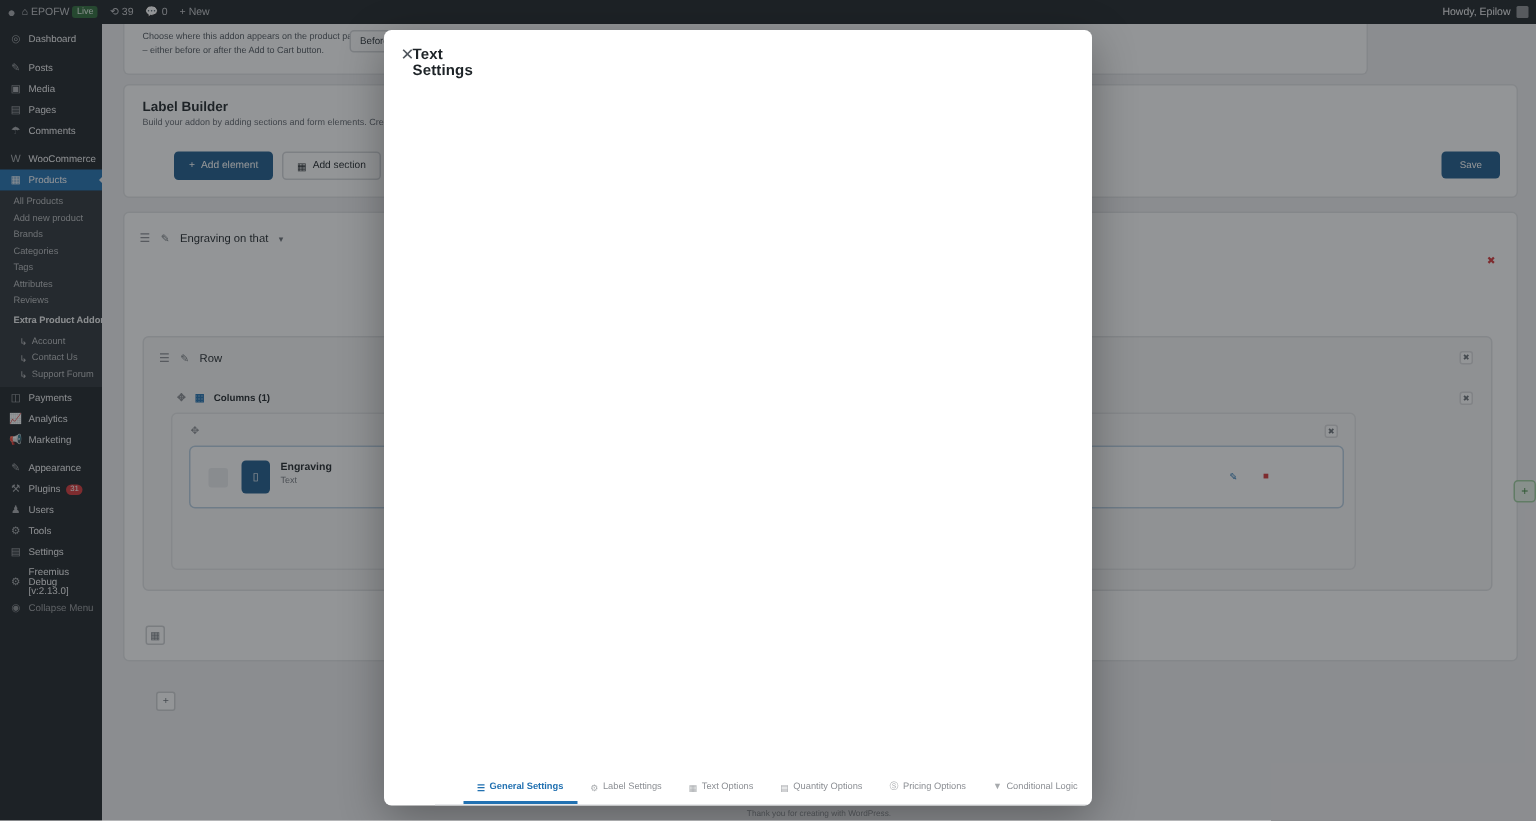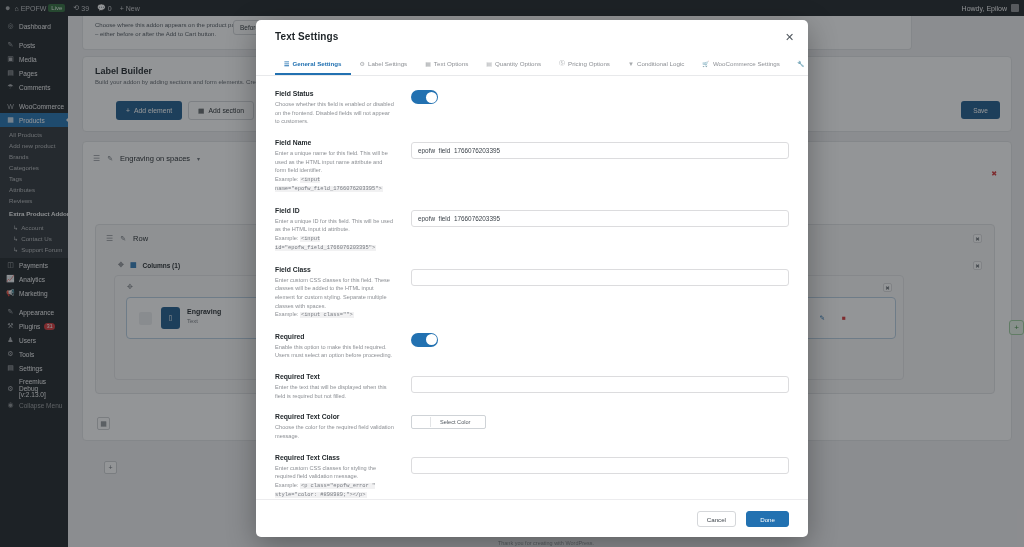--- a/index.html
+++ b/index.html
@@ -106,23 +106,23 @@
   .plus-green { position:absolute; width:15px; height:15px; border:1px solid #9fcf9f; background:#eaf6ea; border-radius:3px; color:#3f8a3f; font-size:8px; display:flex; align-items:center; justify-content:center; }
   .bottom-plus { position:absolute; width:13px; height:13px; border:1px solid #cfd1d4; background:#fff; color:#6b7177; border-radius:2px; font-size:7px; display:flex; align-items:center; justify-content:center; }
   .add-sec-plus { position:absolute; left:36px; top:445px; width:13px; height:13px; border:1px solid #cfd1d4; background:#fff; color:#6b7177; border-radius:2px; font-size:7px; display:flex; align-items:center; justify-content:center; }
   .footer-credit { position:absolute; left:0; top:524px; width:956px; text-align:center; font-size:5.5px; color:#8c8f94; }
 
   
   #overlay {
     position:absolute; inset:0; background:rgba(30,34,38,0.48); z-index:40;
   }
   #modal {
-    position:absolute; left:256px; top:20px; width:552px; height:517px;
+    position:absolute; left:256px; top:20px; width:472px; height:517px;
     background:#fff; border-radius:5px; box-shadow:0 8px 30px rgba(0,0,0,.32);
-    z-index:50; display:flex; flex-direction:column; overflow:hidden;
+    z-index:50; display:flex; flex-direction:row; overflow:hidden;
   }
   .modal-head { height:34px; position:relative; flex:0 0 34px; }
   .modal-title { position:absolute; left:19px; top:11px; font-size:10px; font-weight:bold; color:#1d2327; letter-spacing:.1px; }
   .modal-close { position:absolute; right:15px; top:10px; width:14px; height:14px; border:none; background:transparent; color:#50575e; font-size:11px; line-height:1; cursor:pointer; font-family:inherit; }
 
   .tabs { position:relative; flex:0 0 22px; border-bottom:1px solid #e8e9eb; display:flex; align-items:flex-end; padding-left:19px; gap:0; }
   .tab { display:flex; align-items:center; gap:3px; height:21px; padding:0 9px; font-size:6.2px; color:#8c8f94; white-space:nowrap; border-bottom:2px solid transparent; cursor:pointer; }
   .tab .t-ico { font-size:6px; color:#a7aaad; }
   .tab.active { color:#2271b1; font-weight:bold; border-bottom-color:#2271b1; }
   .tab.active .t-ico { color:#2271b1; }
@@ -292,21 +292,21 @@
       <span>▦</span>
       <span>Add section</span>
     </button>
     <button class="save-btn">Save</button>
   </div>
 
   <div class="card section-card">
     <div class="section-head">
       <span class="grip">☰</span>
       <span class="pencil">✎</span>
-      <span>Engraving on spaces</span>
+      <span>Engraving on that</span>
       <span class="chev-sm">▾</span>
     </div>
     <span class="x-red">✖</span>
 
     <div class="row-card">
       <div class="row-head">
         <span class="grip">☰</span>
         <span class="pencil">✎</span>
         <span>Row</span>
       </div>

